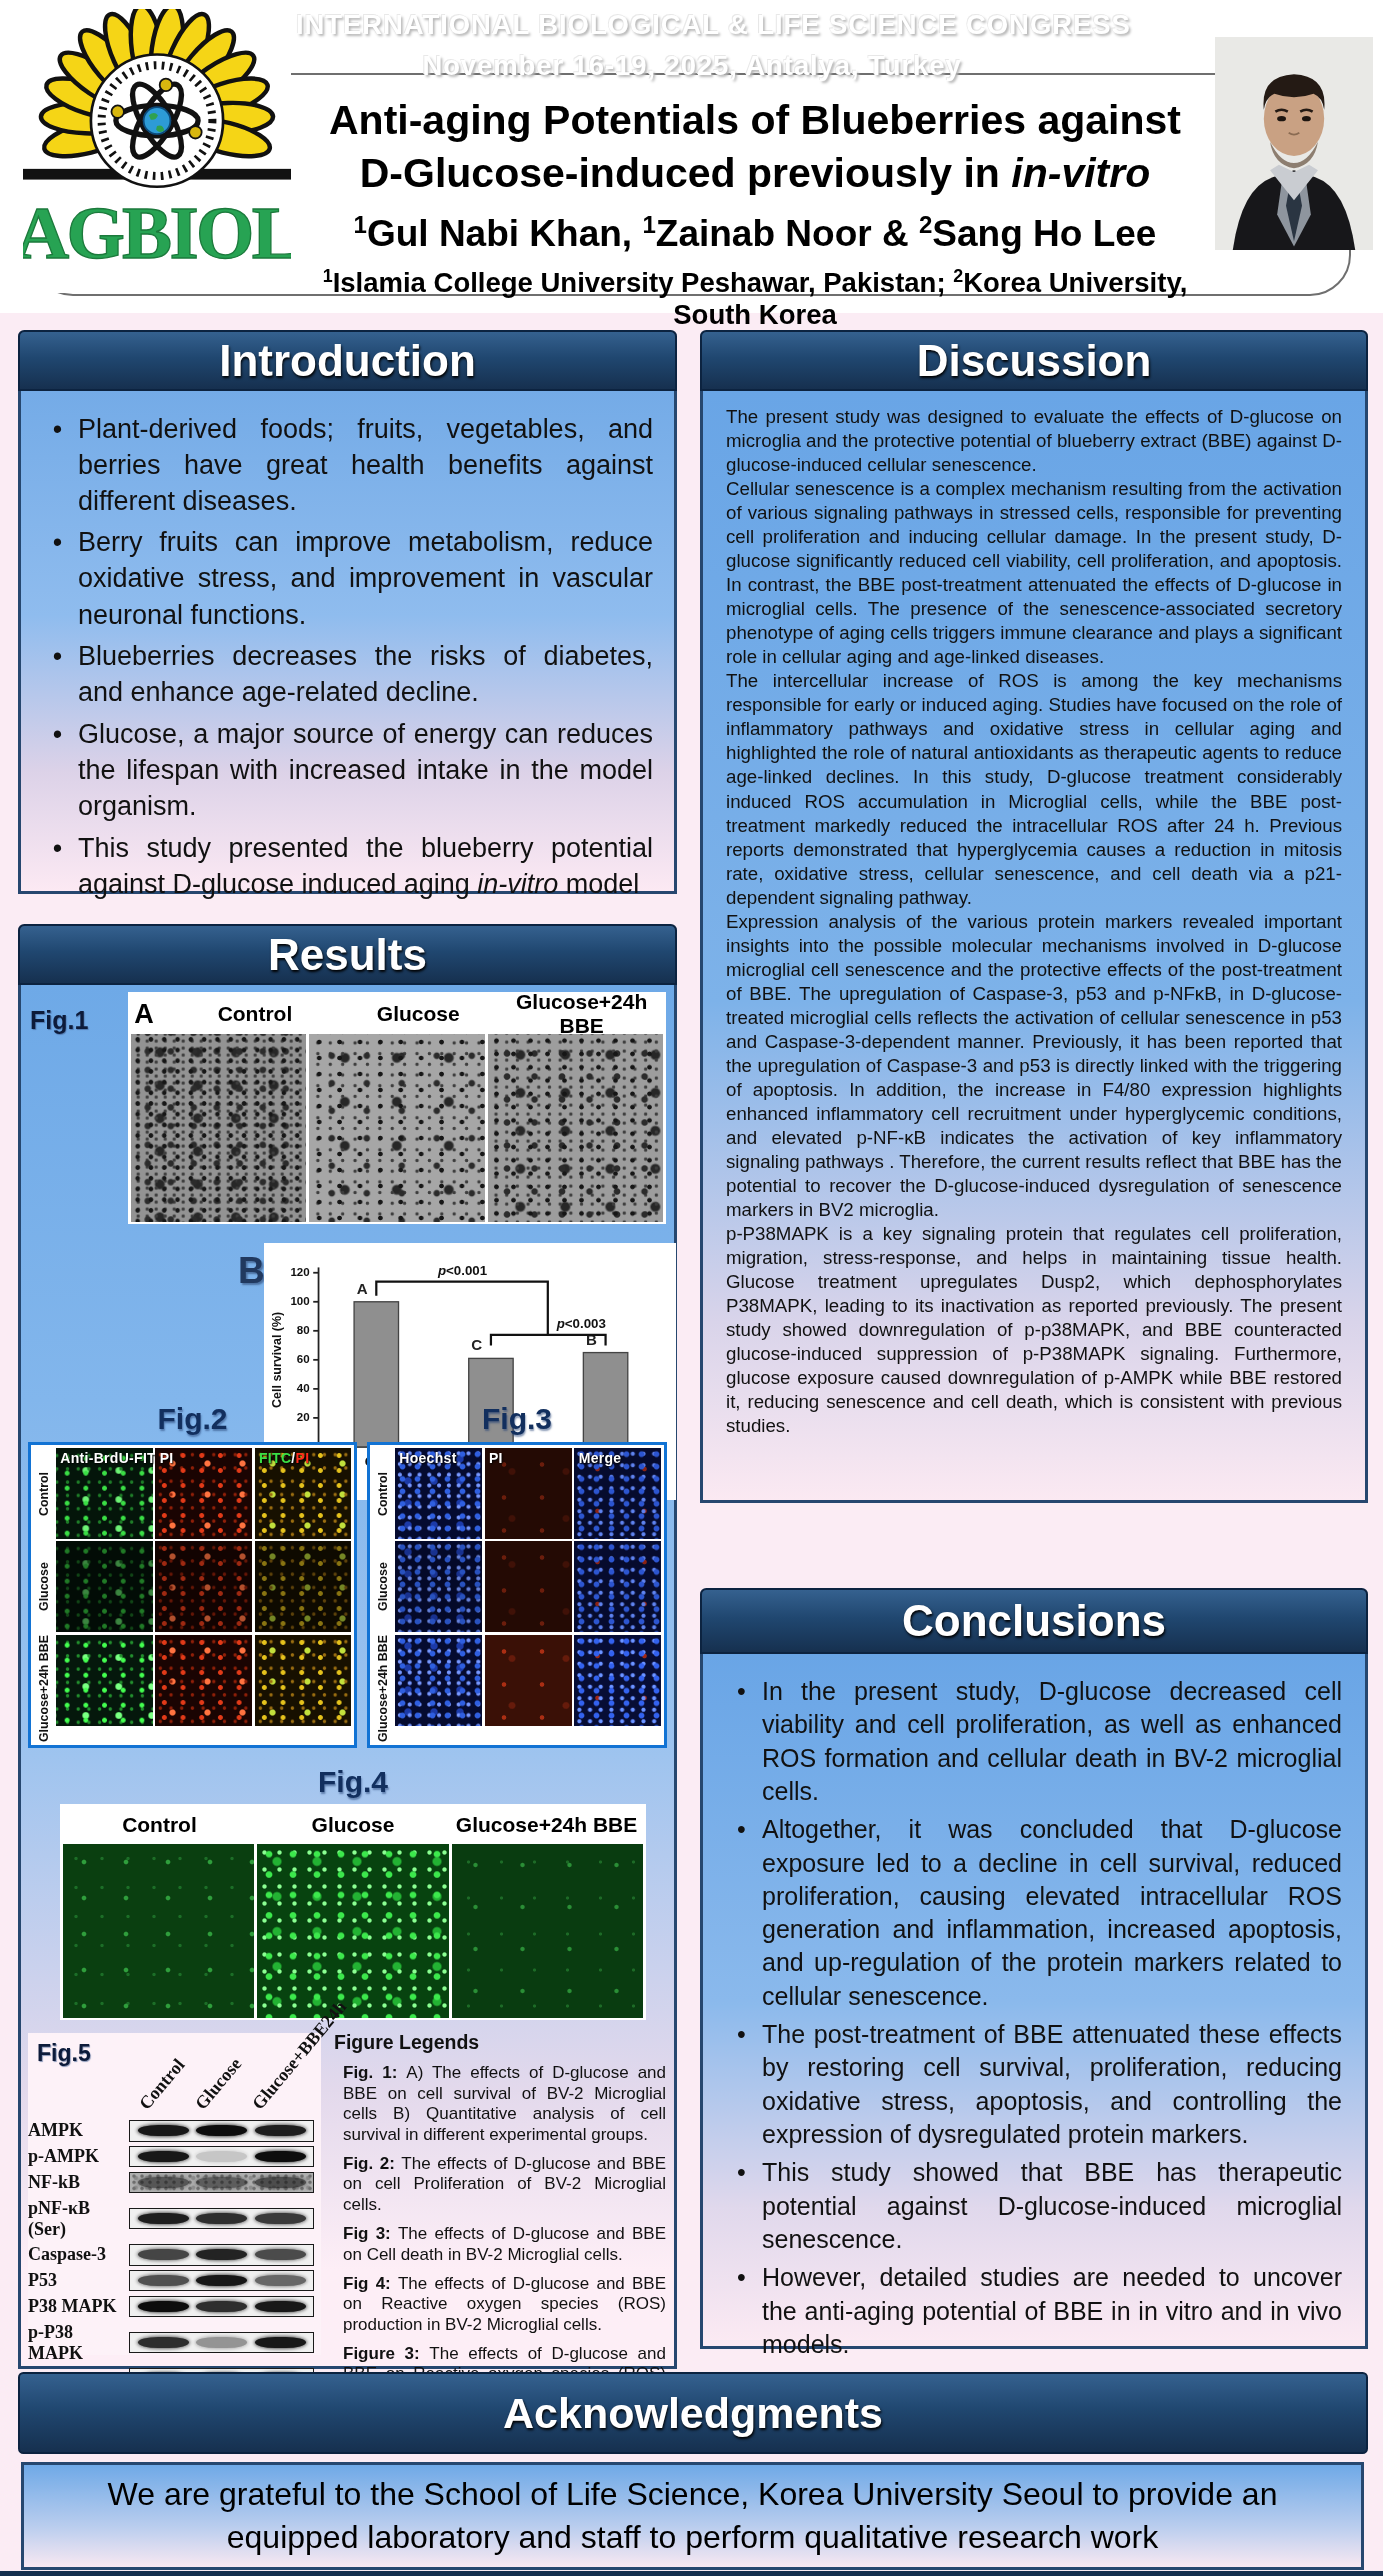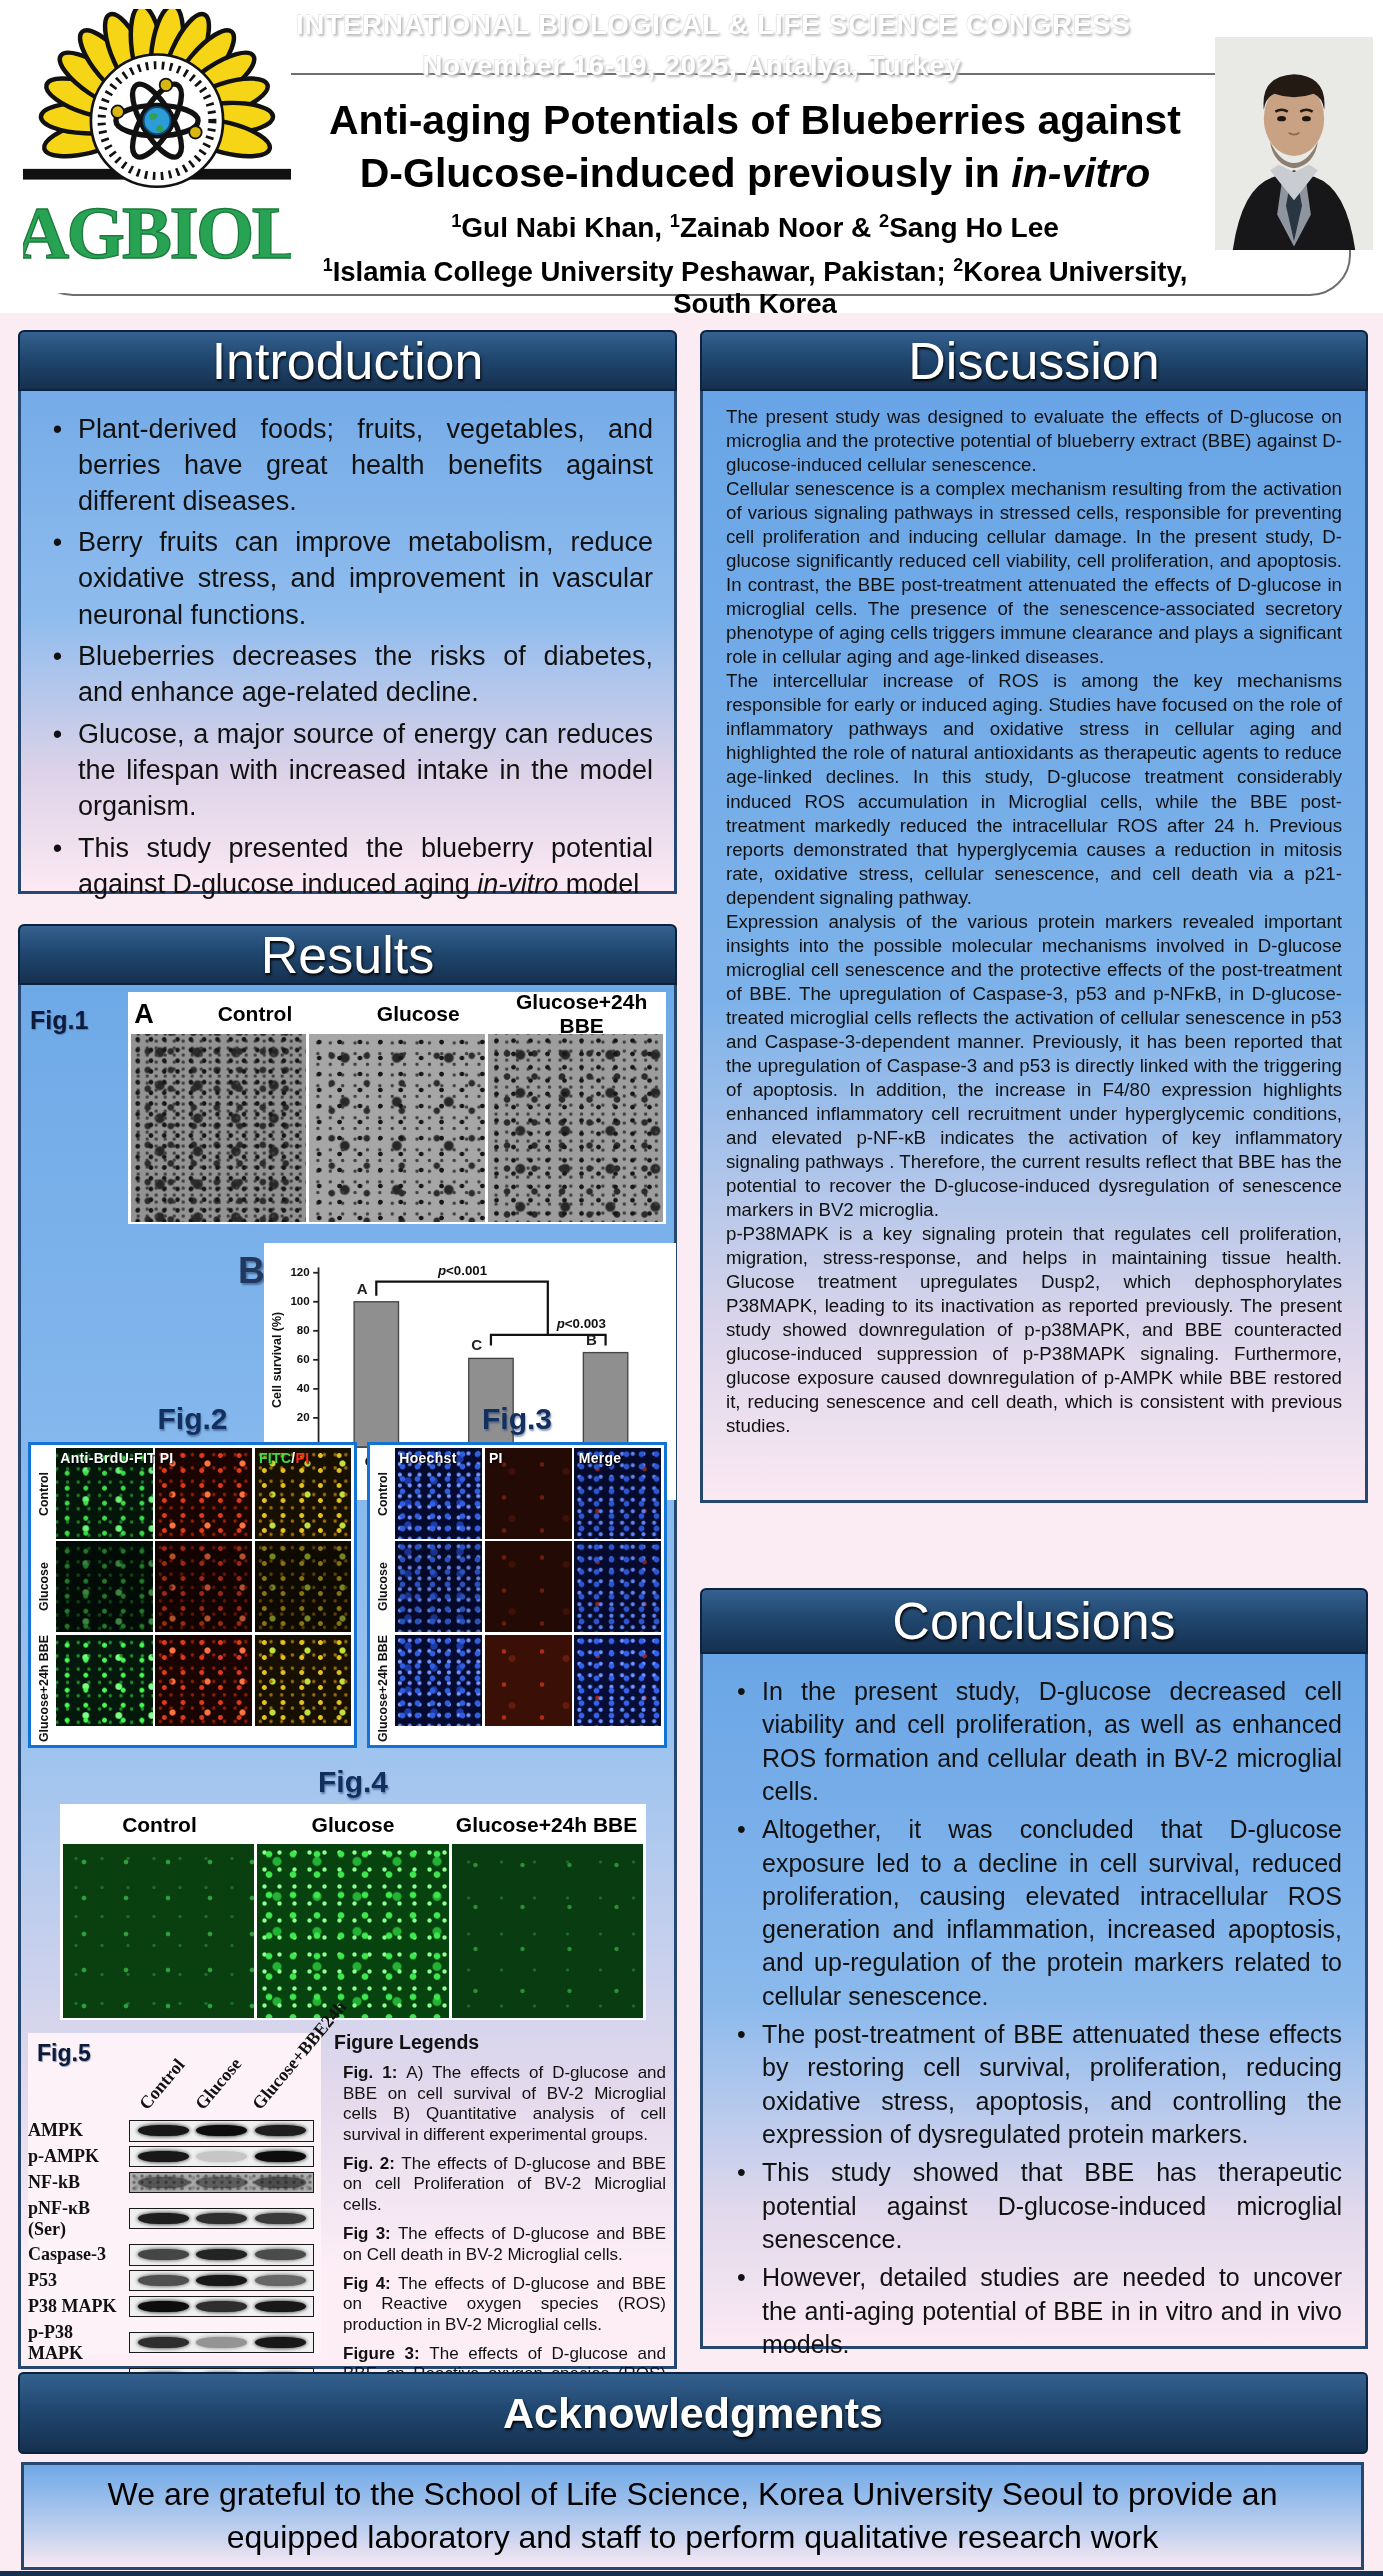--- a/index.html
+++ b/index.html
@@ -11,31 +11,31 @@
   #header{position:absolute;left:0;top:0;width:1384px;height:313px;background:#ffffff;}
   .congress{position:absolute;left:0;width:100%;text-align:center;font-weight:bold;
     font-size:27.5px;letter-spacing:0.9px;color:#fff;
     text-shadow:1.8px 1.8px 2.7px #b5b5b5,-0.9px -0.9px 0 #e9e9e9;z-index:3;}
   #congress1{top:9px;}
   #congress2{top:50px;}
   #hframe{position:absolute;left:32px;top:73px;width:1315px;height:219px;
     border:2.7px solid #6f6f6f;border-radius:41px;z-index:1;}
   #title-wrap{position:absolute;left:293px;top:94px;width:924px;text-align:center;z-index:4;}
   .title-line{font-size:41px;font-weight:bold;line-height:53px;color:#000;}
-  #authors{font-size:28px;font-weight:bold;margin-top:10.7px;color:#000;}
+  #authors{font-size:37px;font-weight:bold;margin-top:10.7px;color:#000;}
   #affiliations{font-size:27.5px;font-weight:bold;margin-top:10.7px;color:#000;}
   sup{font-size:65%;}
   #logo{position:absolute;left:23px;top:9px;width:268px;height:284px;z-index:5;background:#fff;}
   #photo{position:absolute;left:1215px;top:37px;width:158px;height:213px;z-index:5;}
   
   .panel{position:absolute;}
   .panel-header{height:57px;display:flex;align-items:center;justify-content:center;
     background:linear-gradient(180deg,#35618f 0%,#204770 45%,#16304f 100%);
     border:2.7px solid #0c2340;border-radius:6.2px 6.2px 0 0;
-    color:#fff;font-size:52px;font-weight:normal;text-shadow:0.9px 1.8px 2.7px #000;}
+    color:#fff;font-size:44px;font-weight:bold;text-shadow:0.9px 1.8px 2.7px #000;}
   .panel-body{border:3.6px solid #26476f;border-top:none;position:relative;}
   .bullet{display:flex;margin-bottom:5.3px;}
   .bullet .dot{width:41px;text-align:center;flex:0 0 41px;}
   .bullet .btext{flex:1;text-align:justify;}
   #intro-panel{left:18px;top:330px;width:659px;}
   #intro-body{height:503px;box-sizing:border-box;padding:19.5px 21px 9px 16px;
     font-size:27px;line-height:1.34;
     background:linear-gradient(180deg,#74abe7 0%,#8fbcee 45%,#dcd2e8 76%,#fce9f3 100%);}
   #discussion-panel{left:700px;top:330px;width:668px;}
   #discussion-body{height:1112px;box-sizing:border-box;padding:14px 23px;

